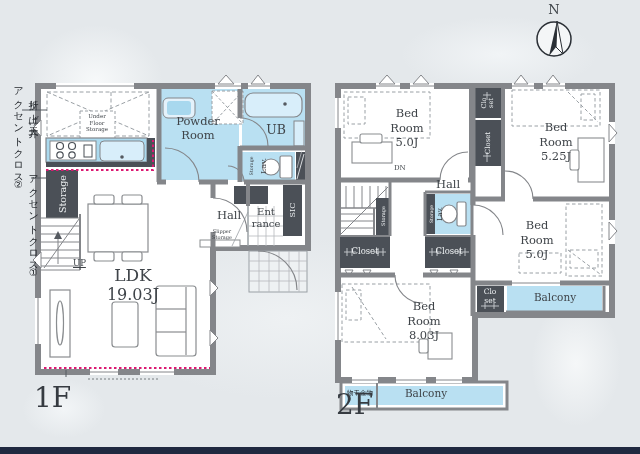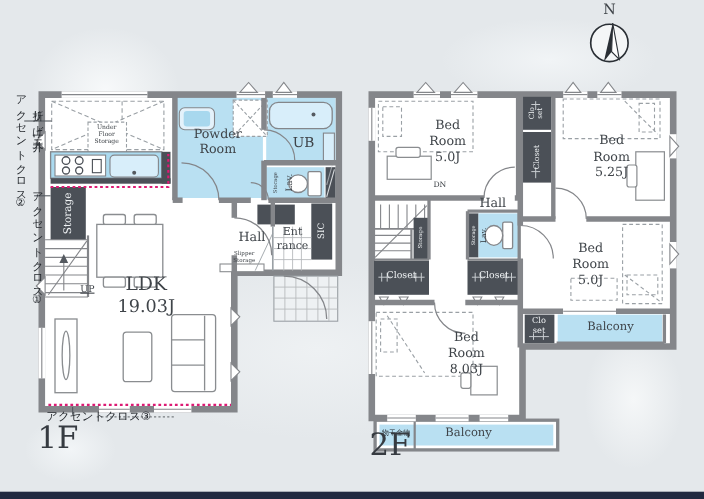--- a/index.html
+++ b/index.html
@@ -363,35 +363,34 @@
 </div>
 <div class="lbl ser c" style="left:198px;top:115px;font-size:11.5px;line-height:1.2;">
   <div>Powder</div>
   <div>Room</div>
 </div>
 <div class="lbl ser c" style="left:276px;top:122px;font-size:12.5px;">UB</div>
 <div class="lbl ser vrot" style="left:263px;top:166px;font-size:8px;">Lav.</div>
 <div class="lbl ser vrot" style="left:251px;top:166px;font-size:4.8px;">Storage</div>
 <div class="lbl ser vrot white" style="left:62px;top:194px;font-size:9.5px;">Storage</div>
 <div class="lbl ser" style="left:73px;top:258px;font-size:8.5px;text-decoration:underline;">UP</div>
-<div class="lbl ser c" style="left:133px;top:250px;line-height:1.15;">
+<div class="lbl ser c" style="left:133px;top:266px;line-height:1.15;">
   <div style="font-size:17px;">LDK</div>
   <div style="font-size:16px;">19.03J</div>
 </div>
 <div class="lbl ser c" style="left:229px;top:208px;font-size:11.5px;">Hall</div>
 <div class="lbl ser c" style="left:222px;top:228px;font-size:5px;line-height:1.2;">
   <div>Slipper</div>
   <div>Storage</div>
 </div>
 <div class="lbl ser c" style="left:266px;top:206px;font-size:10px;line-height:1.2;">
   <div>Ent</div>
   <div>rance</div>
 </div>
 <div class="lbl ser vrot white" style="left:292px;top:210px;font-size:8px;">SIC</div>
-<div class="lbl sans" style="left:42px;top:372px;font-size:10.5px;color:#25292e;">アクセントクロス③</div>
 <div class="lbl ser" style="left:34px;top:381px;font-size:28px;color:#363b41;">1F</div>
 <div class="lbl jvert" style="left:26px;top:92px;font-size:10px;color:#25292e;">折り上げ天井</div>
 <div class="lbl jvert" style="left:11px;top:80px;font-size:10px;color:#25292e;">アクセントクロス②</div>
 <div class="lbl jvert" style="left:26px;top:168px;font-size:10px;color:#25292e;">アクセントクロス①</div>
 
 <div class="lbl ser c" style="left:407px;top:106px;font-size:11.5px;line-height:1.28;">
   <div>Bed</div>
   <div>Room</div>
   <div>5.0J</div>
 </div>

